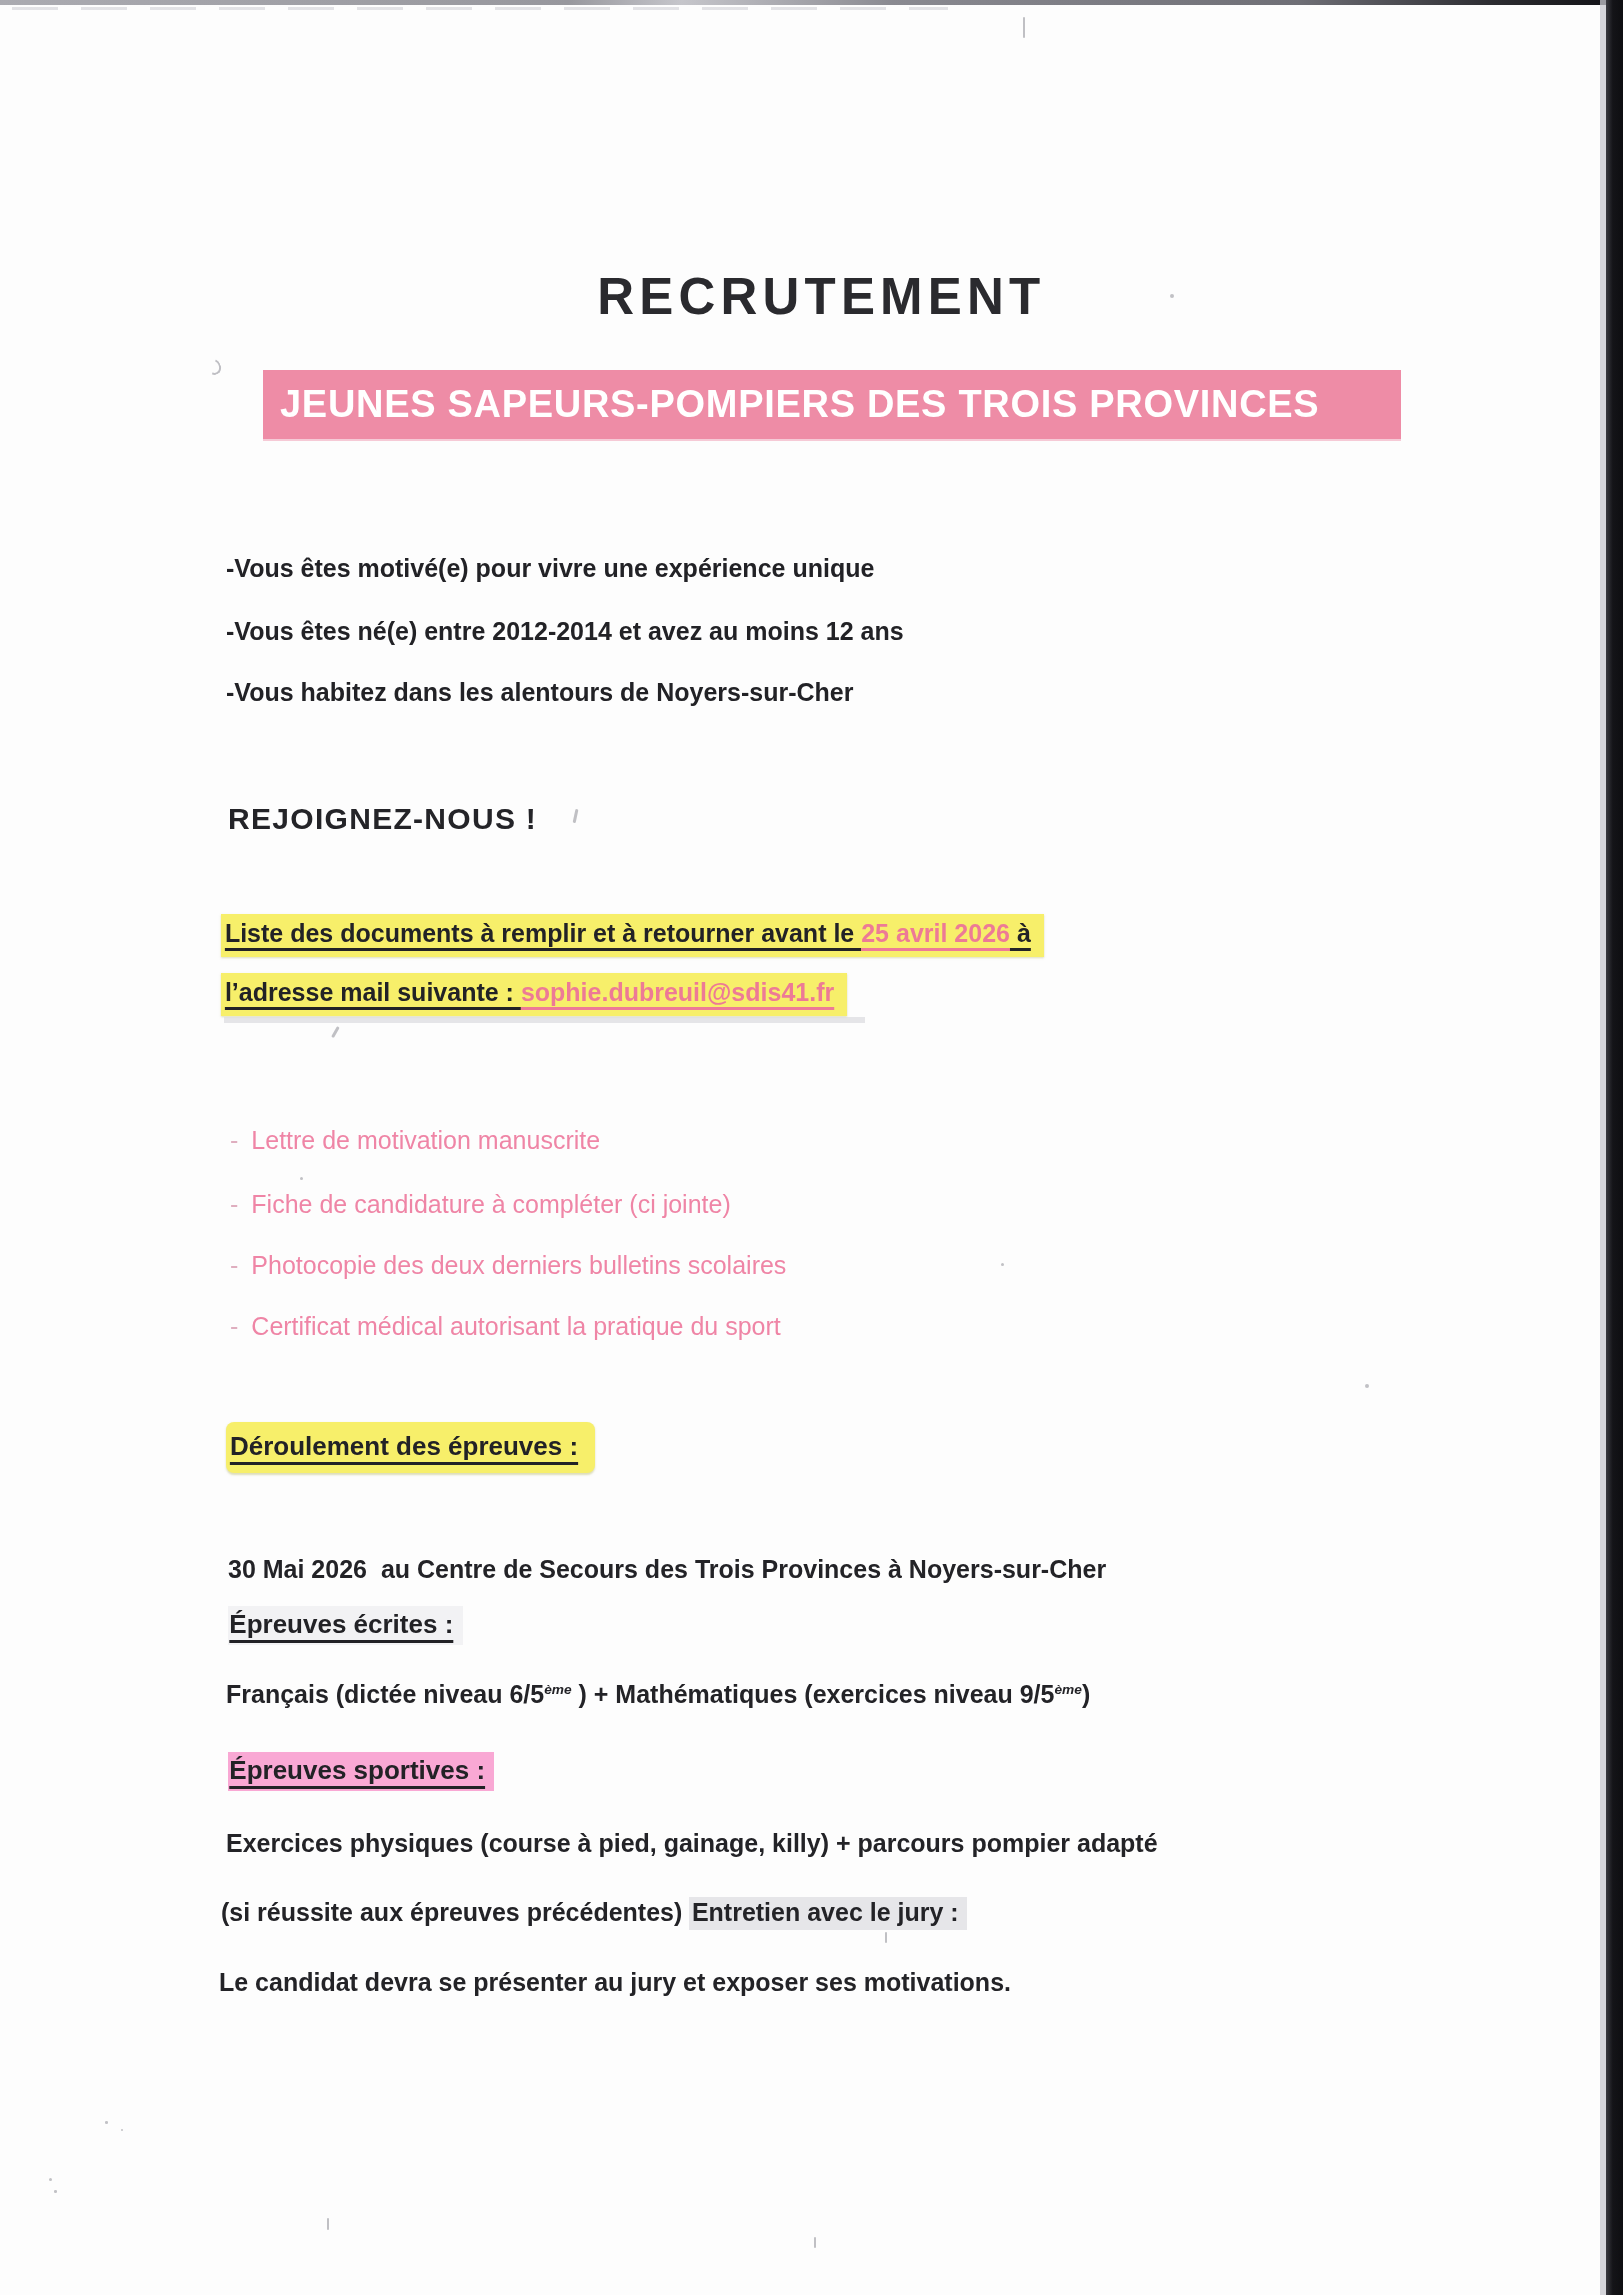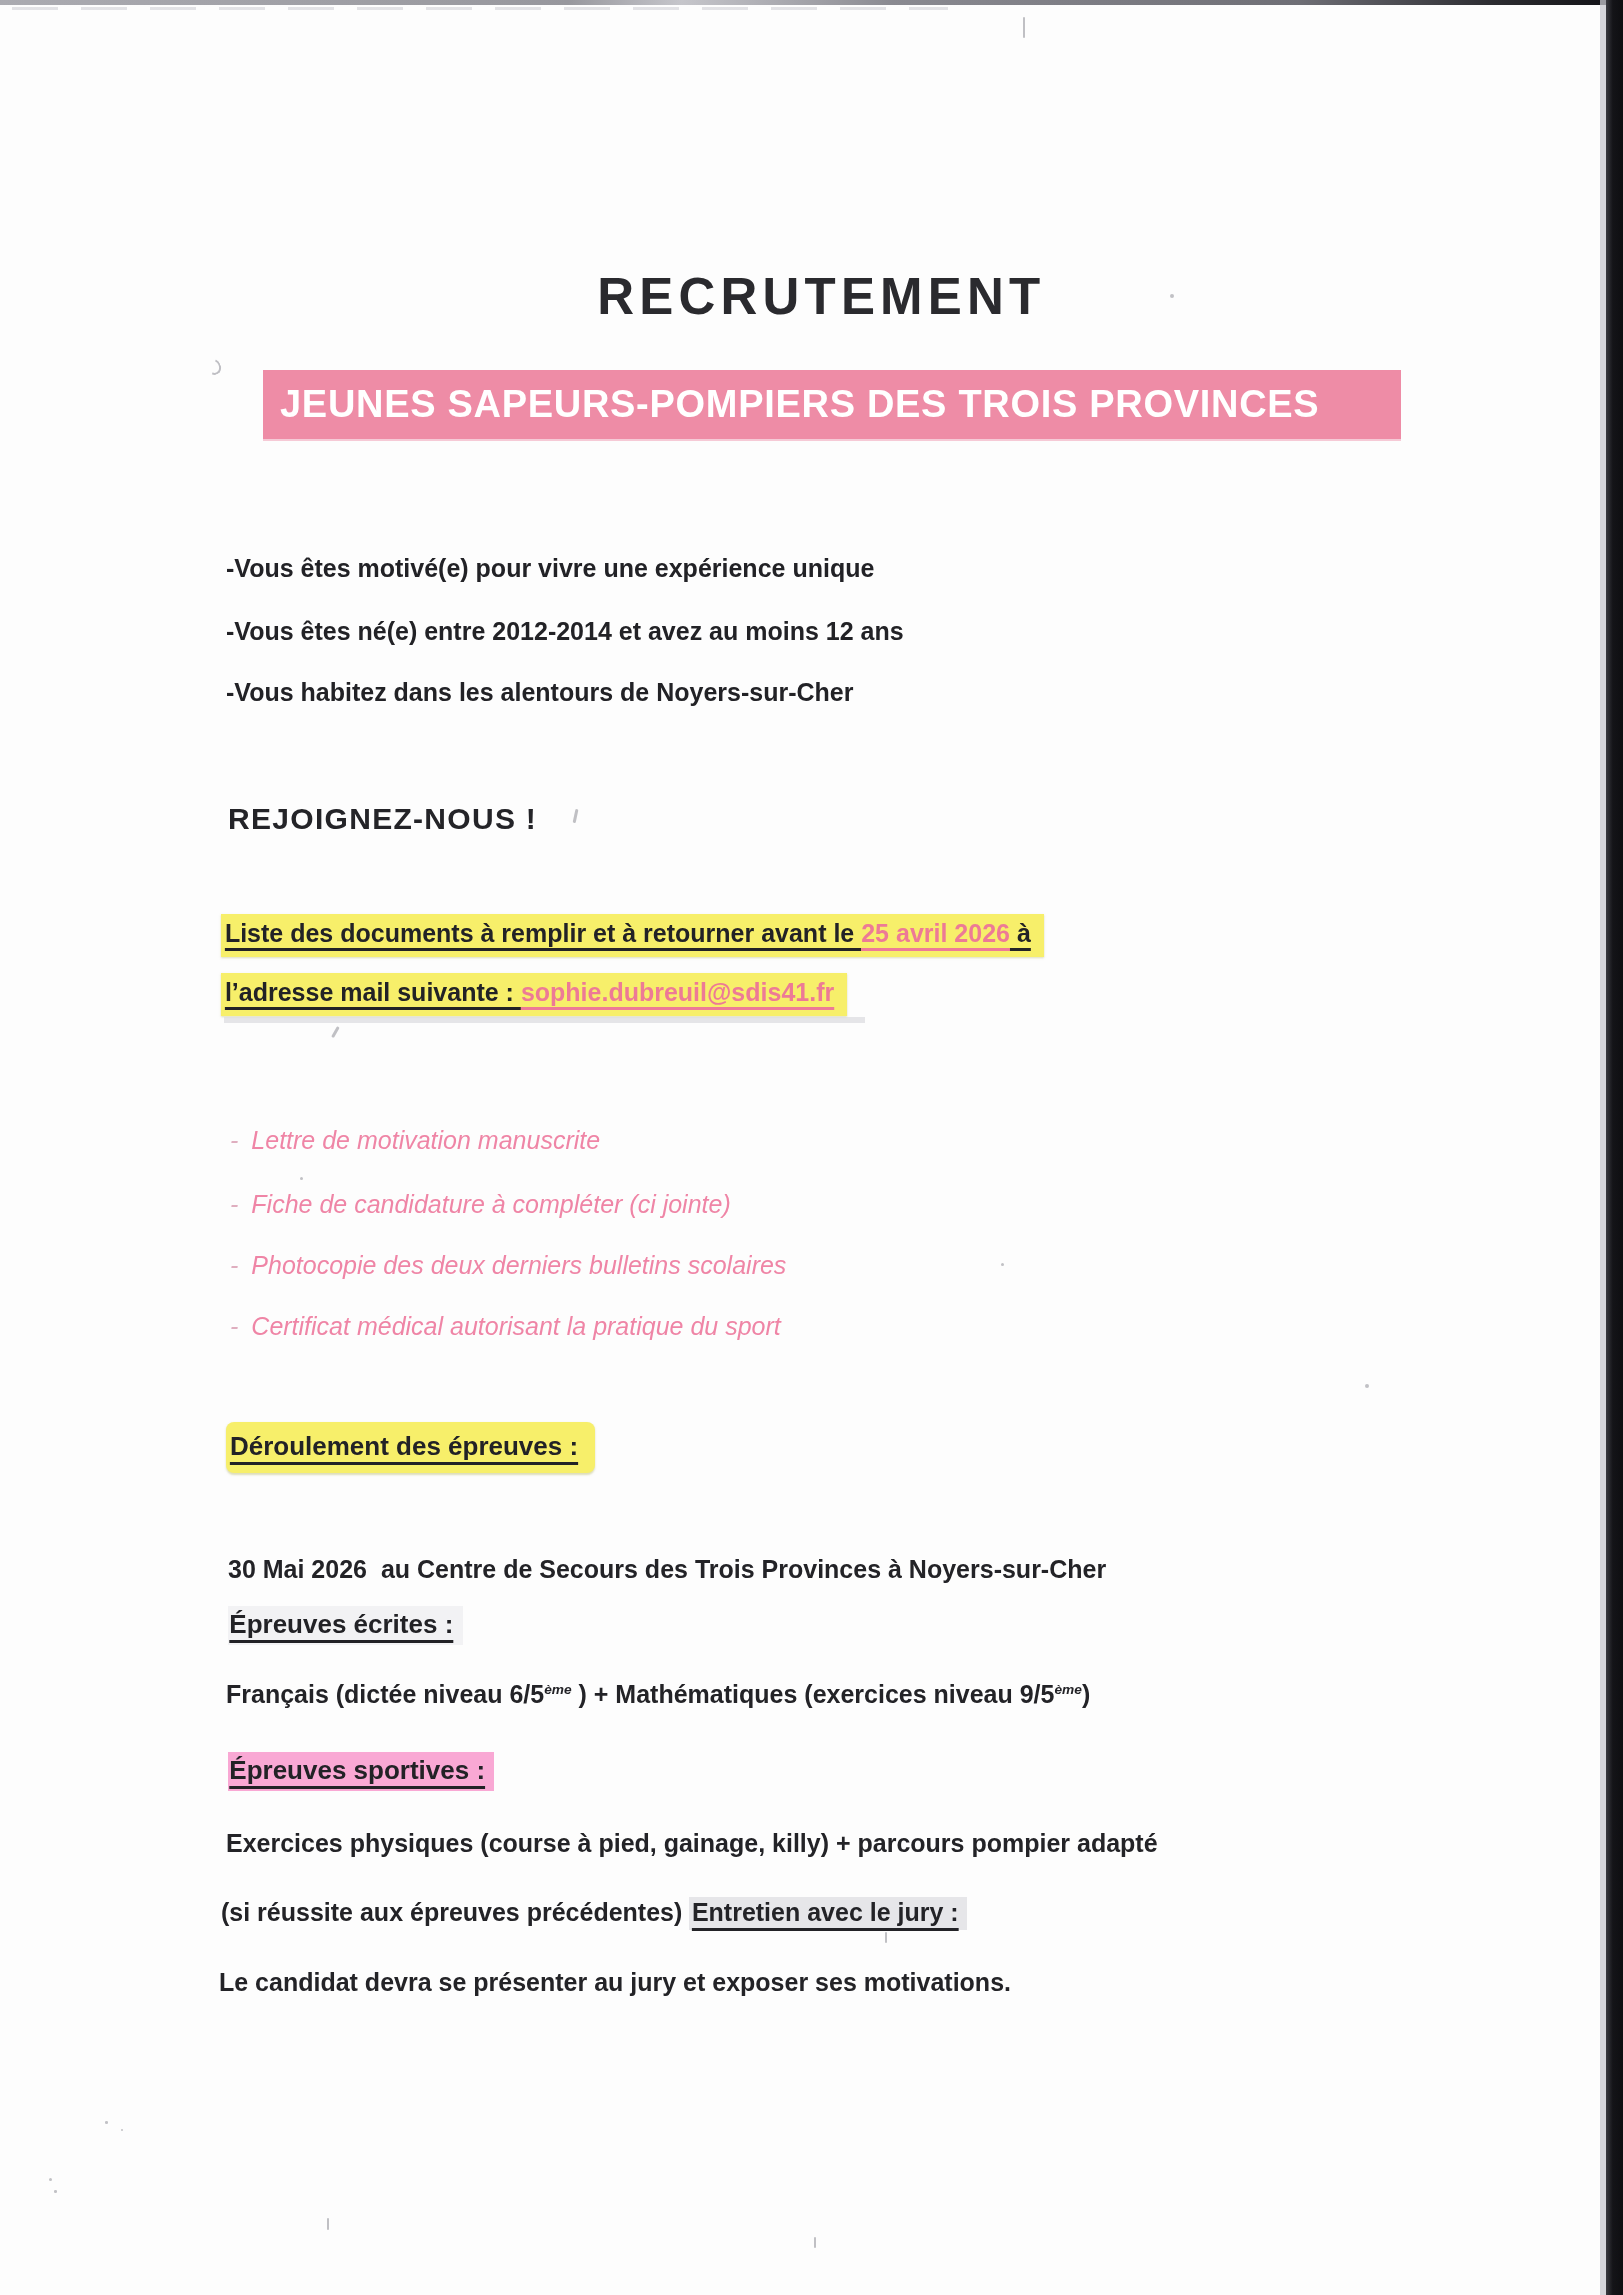--- a/index.html
+++ b/index.html
@@ -37,40 +37,40 @@
     font-size:30px; font-weight:bold; letter-spacing:1.3px; color:#242428; }
 
   .hl { position:absolute; background:#f7ef6a; padding:5.2px 13px 9.2px 3.9px;
     font-size:25px; font-weight:bold; white-space:pre-wrap; box-shadow:0 1.3px 2px rgba(190,190,120,.5); }
   .hl1 { top:914px; left:221px; }
   .hl2 { top:973px; left:221px; }
   .u-ink  { text-decoration:underline; text-decoration-thickness:2.6px; text-underline-offset:5.9px; color:#222226; }
   .u-pink { text-decoration:underline; text-decoration-thickness:2.6px; text-underline-offset:5.9px; color:#ed7a96; }
   .underbar { position:absolute; top:1017px; left:224px; width:641px; height:5.9px; background:#d6d6da; opacity:.6; }
 
-  .doc { position:absolute; left:230px; font-size:25px; font-weight:400; color:#ef85a6; white-space:pre-wrap;font-style:italic; }
+  .doc { position:absolute; left:230px; font-size:25px; font-weight:400; color:#ef85a6; white-space:pre-wrap; }
   .doc .dash { color:#dfaebf; margin-right:13px; }
   .d0 { top:1126px; } .d1 { top:1190px; } .d2 { top:1251px; } .d3 { top:1312px; }
 
   .schedule { position:absolute; top:1422px; left:226px; background:#f7ef6a;
     padding:9.2px 17px 10.5px 3.9px; font-size:26px; font-weight:bold;
     text-decoration:underline; text-decoration-thickness:2.6px; text-underline-offset:6.5px;
     box-shadow:0 1.3px 2px rgba(190,190,120,.5);border-radius:8px; }
 
   .bline { position:absolute; font-size:25px; font-weight:bold; white-space:pre-wrap; color:#232327; }
   .date-line { top:1555px; left:228px; }
   .uhead { position:absolute; font-size:26px; font-weight:bold;
     text-decoration:underline; text-decoration-thickness:2.6px; text-underline-offset:6.5px; }
   .written { top:1606px; left:228px; background:#f2f2f4; padding:2.6px 9.2px 5.2px 1.3px; }
   .french { top:1680px; left:226px; }
   .french sup { font-size:13.7px; font-style:italic; vertical-align:super; letter-spacing:0; }
   .sport { top:1752px; left:228px; background:#f9a8d4; padding:2.6px 9.2px 5.2px 1.3px; }
   .physical { top:1829px; left:226px; }
   .jury { top:1898px; left:221px; }
-  .jury .jury-head { text-decoration:underline; text-decoration-thickness:2.6px; text-underline-offset:6.5px;
+  .jury .jury-head { text-decoration-thickness:2.6px; text-underline-offset:6.5px;
     background:#e6e6e9; padding:1.3px 7.9px 3.9px 2.6px; }
   .final { top:1968px; left:219px; }
 </style>
 </head>
 <body>
 
 <div class="page">
 
   <div class="scan-top-line"></div>
   <div class="scan-top-residue"></div>

